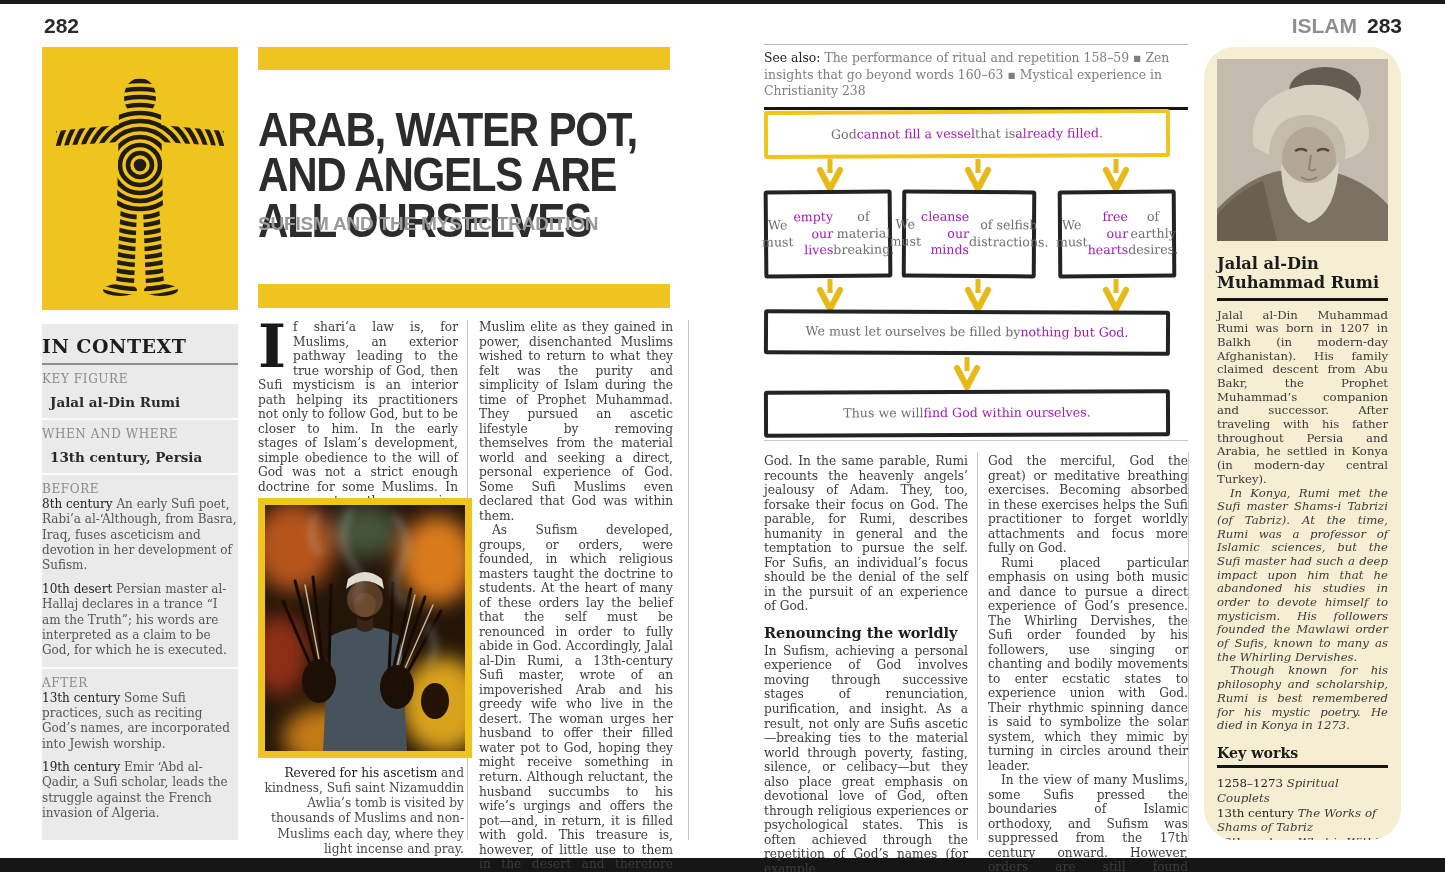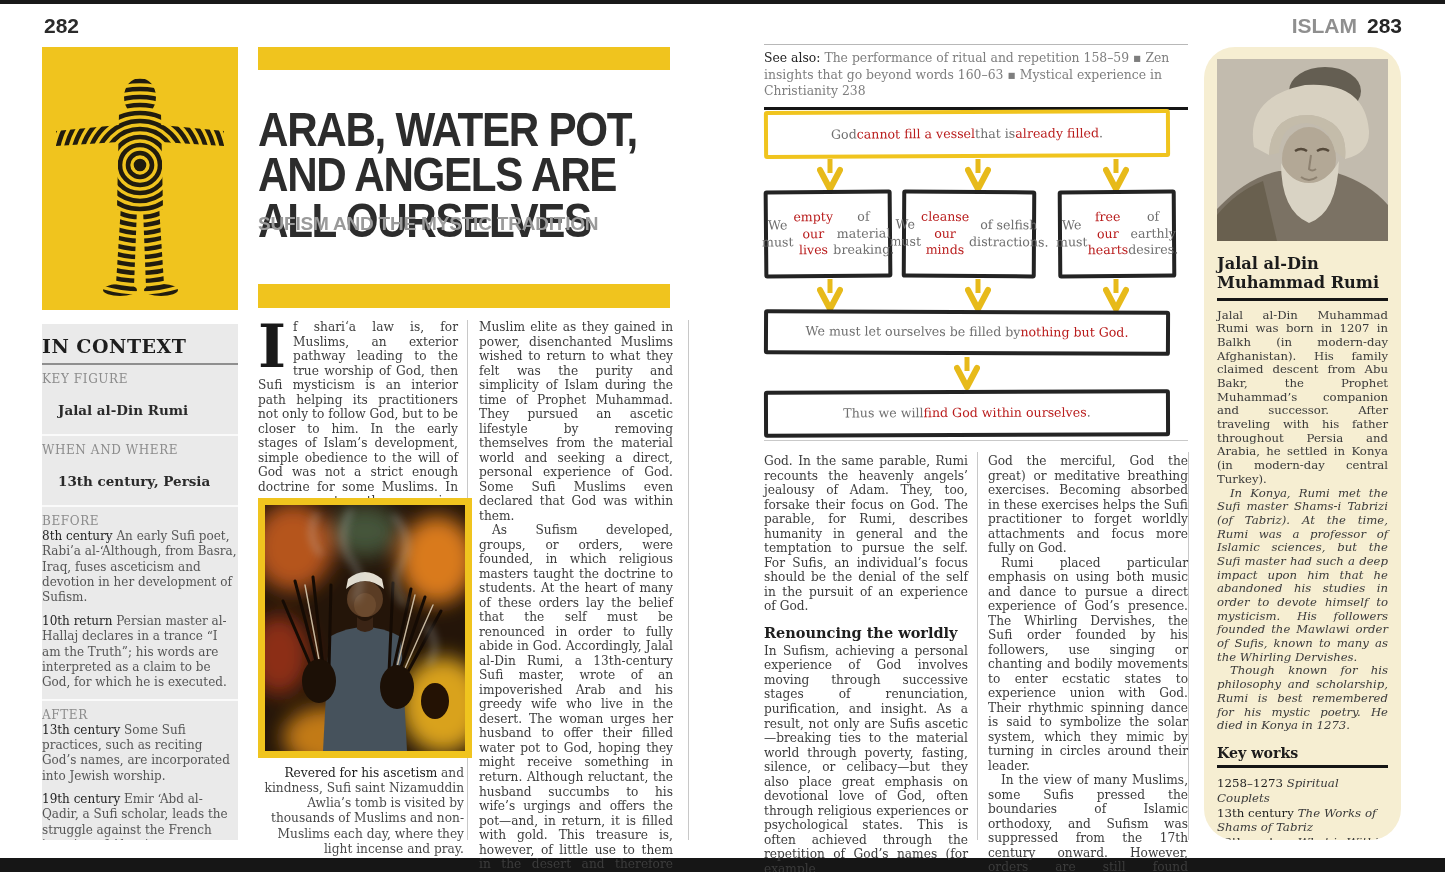--- a/index.html
+++ b/index.html
@@ -34,21 +34,21 @@
   .subtitle{position:absolute;left:0;top:166px;font-family:"Liberation Sans", sans-serif;font-weight:bold;
             font-size:19px;color:#9a9a9a;letter-spacing:-0.2px;}
 
   
   .incontext{left:42px;top:324px;width:196px;height:516px;background:var(--sidebar_gray,#EAEAEA);
              padding:11px 0;box-sizing:border-box;overflow:hidden;}
   .ic-h{font-size:19px;font-weight:bold;color:#1d1d1d;letter-spacing:0.5px;margin:0 0 6px 0;}
   .ic-rule{border:0;border-top:2px solid #8f8f8f;margin:0 0 7px 0;}
   .ic-sep{border:0;border-top:2px solid #fafafa;margin:7px 0;}
   .ic-label{font-size:12px;color:#8c8c8c;letter-spacing:0.6px;margin:0 0 1px 0;}
-  .ic-value{font-size:13.5px;font-weight:bold;color:#2a2a2a;margin:16px;}
+  .ic-value{font-size:13.5px;font-weight:bold;color:#2a2a2a;margin:8px;}
   .ic-entry{font-size:12px;line-height:1.28;color:#555;margin:0 0 8px 0;text-align:left;}
   .ic-entry .b{color:#1f1f1f;}
 
   
   .col{font-size:12.2px;line-height:1.19;color:#3c3c3c;text-align:justify;}
   .col p{margin:0;}
   .col p.ind{text-indent:13px;}
   .col-l1{left:258px;top:320px;width:200px;}
   .col-l2{left:479px;top:320px;width:194px;height:520px;}
   .col-r1{left:764px;top:454px;width:204px;height:386px;}
@@ -70,21 +70,21 @@
 
   
   .seealso{left:764px;top:44px;width:424px;border-top:1px solid #b8b8b8;border-bottom:3px solid #151515;
            padding:5px 0 7px 0;font-size:12.4px;line-height:1.34;color:#222;}
   .seealso .g{color:#7e7e7e;}
 
   
   .flow{left:764px;top:110px;width:406px;height:332px;}
   .fbox{position:absolute;background:#fff;display:flex;align-items:center;justify-content:center;
         text-align:center;font-size:12.6px;line-height:1.32;color:#6f6f6f;border-radius:3px;}
-  .fbox .b{color:#b91c1c;}
+  .fbox .b{color:#a21caf;text-align:right;}
   .fb-top{left:0;top:0;width:398px;height:40px;border:4px solid var(--accent_yellow,#F0C41E);transform:rotate(-0.3deg);}
   .fb-dark{border:4px solid #232323;}
   .fb1{left:0;top:80px;width:120px;height:80px;transform:rotate(-0.5deg);}
   .fb2{left:138px;top:80px;width:126px;height:80px;transform:rotate(0.35deg);}
   .fb3{left:294px;top:80px;width:106px;height:80px;transform:rotate(-0.4deg);padding:0 2px;}
   .fb-w1{left:0;top:200px;width:398px;height:37px;transform:rotate(0.25deg);}
   .fb-w2{left:0;top:280px;width:398px;height:39px;transform:rotate(-0.2deg);}
   .yar{position:absolute;width:26px;height:34px;color:var(--arrow_yellow,#E7BA1A);}
   .hrule-gray{left:764px;top:440px;width:424px;height:0;border-top:1px solid #c9c9c9;}
 
@@ -174,21 +174,21 @@
     <h2 class="ic-h">IN CONTEXT</h2>
     <hr class="ic-rule">
     <p class="ic-label">KEY FIGURE</p>
     <p class="ic-value">Jalal al-Din Rumi</p>
     <hr class="ic-sep">
     <p class="ic-label">WHEN AND WHERE</p>
     <p class="ic-value">13th century, Persia</p>
     <hr class="ic-sep">
     <p class="ic-label">BEFORE</p>
     <p class="ic-entry"><span class="b">8th century</span><span> An early Sufi poet, Rabi’a al-‘Although, from Basra, Iraq, fuses asceticism and devotion in her development of Sufism.</span></p>
-    <p class="ic-entry"><span class="b">10th return</span><span> Persian master al-Hallaj declares in a trance “I am the Truth”; his words are interpreted as a claim to be God, for which he is executed.</span></p>
+    <p class="ic-entry"><span class="b">10th desert</span><span> Persian master al-Hallaj declares in a trance “I am the Truth”; his words are interpreted as a claim to be God, for which he is executed.</span></p>
     <hr class="ic-sep">
     <p class="ic-label">AFTER</p>
     <p class="ic-entry"><span class="b">13th century</span><span> Some Sufi practices, such as reciting God’s names, are incorporated into Jewish worship.</span></p>
     <p class="ic-entry"><span class="b">19th century</span><span> Emir ‘Abd al-Qadir, a Sufi scholar, leads the struggle against the French invasion of Algeria.</span></p>
 
   </aside>
 
   <div class="abs vrule vr1"></div>
   <div class="abs vrule vr2"></div>
 

